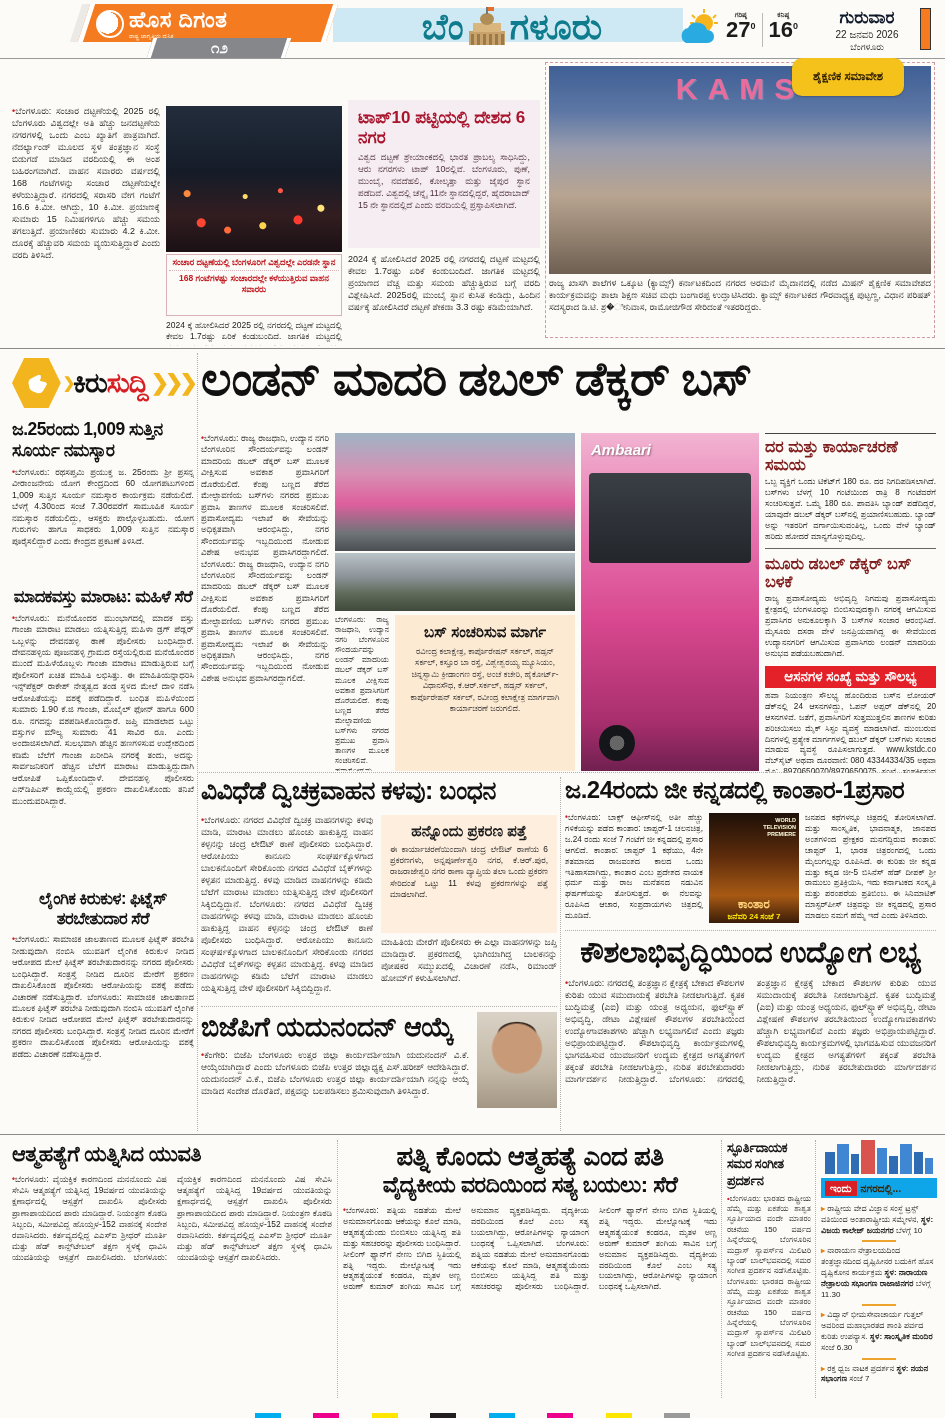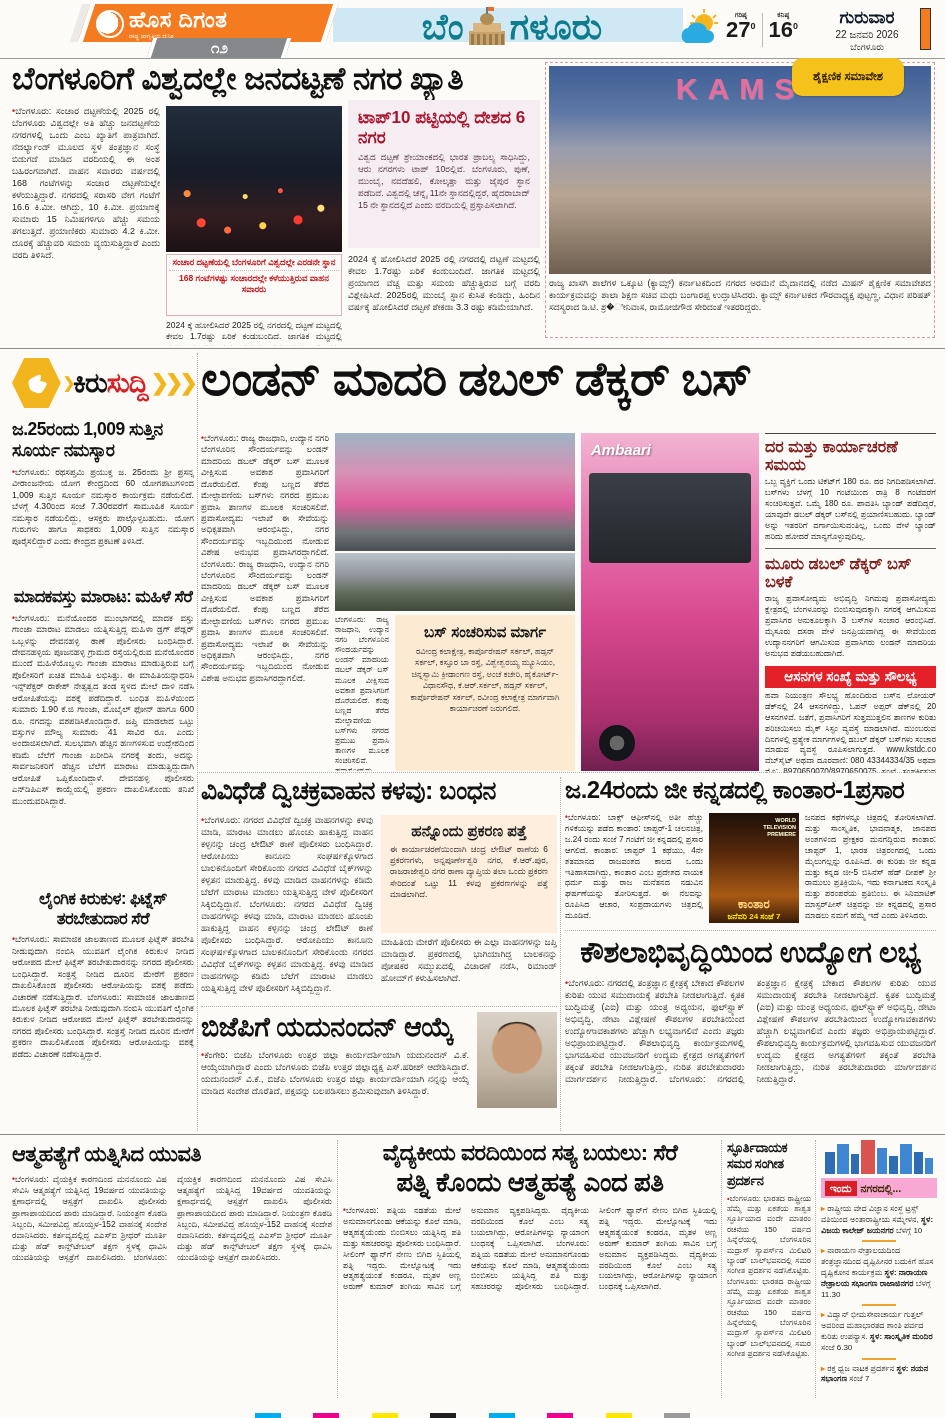--- a/index.html
+++ b/index.html
@@ -106,21 +106,20 @@
     <div class="abs" style="left:812px;top:8px;width:110px;height:44px;text-align:center;">
       <div style="color:#0f172a;font-weight:bold;font-size:17px;">ಗುರುವಾರ</div>
       <div style="font-size:10px;color:#222;margin-top:1px;">22 ಜನವರಿ 2026</div>
       <div style="font-size:9px;color:#222;margin-top:1px;">ಬೆಂಗಳೂರು</div>
     </div>
     <div class="abs" style="left:920px;top:8px;width:9px;height:40px;background:#f47b20;border:1px solid #333;"></div>
   </div>
   <div class="abs rule-h" style="left:0;top:58px;width:945px;"></div>
 
   <div class="abs" style="left:12px;top:62px;width:528px;height:285px;">
-    <div class="hl" style="font-size:31px;line-height:1.1;">ಬೆಂಗಳೂರಿಗೆ ವಿಶ್ವದಲ್ಲೇ ಜನದಟ್ಟಣೆ ನಗರ ಖ್ಯಾತಿ</div>
     <div class="abs body-txt lede" style="left:0;top:44px;width:148px;height:240px;">ಬೆಂಗಳೂರು: ಸಂಚಾರ ದಟ್ಟಣೆಯಲ್ಲಿ 2025 ರಲ್ಲಿ ಬೆಂಗಳೂರು ವಿಶ್ವದಲ್ಲೇ ಅತಿ ಹೆಚ್ಚು ಜನದಟ್ಟಣೆಯ ನಗರಗಳಲ್ಲಿ ಒಂದು ಎಂಬ ಖ್ಯಾತಿಗೆ ಪಾತ್ರವಾಗಿದೆ. ನೆದರ್ಲ್ಯಾಂಡ್ ಮೂಲದ ಸ್ಥಳ ತಂತ್ರಜ್ಞಾನ ಸಂಸ್ಥೆ ಬಿಡುಗಡೆ ಮಾಡಿದ ವರದಿಯಲ್ಲಿ ಈ ಅಂಶ ಬಹಿರಂಗವಾಗಿದೆ. ವಾಹನ ಸವಾರರು ವರ್ಷದಲ್ಲಿ 168 ಗಂಟೆಗಳನ್ನು ಸಂಚಾರ ದಟ್ಟಣೆಯಲ್ಲೇ ಕಳೆಯುತ್ತಿದ್ದಾರೆ. ನಗರದಲ್ಲಿ ಸರಾಸರಿ ವೇಗ ಗಂಟೆಗೆ 16.6 ಕಿ.ಮೀ. ಆಗಿದ್ದು, 10 ಕಿ.ಮೀ. ಪ್ರಯಾಣಕ್ಕೆ ಸುಮಾರು 15 ನಿಮಿಷಗಳಿಗೂ ಹೆಚ್ಚು ಸಮಯ ತಗಲುತ್ತಿದೆ. ಪ್ರಯಾಣಿಕರು ಸುಮಾರು 4.2 ಕಿ.ಮೀ. ದೂರಕ್ಕೆ ಹೆಚ್ಚುವರಿ ಸಮಯ ವ್ಯಯಿಸುತ್ತಿದ್ದಾರೆ ಎಂದು ವರದಿ ತಿಳಿಸಿದೆ. </div>
     <div class="abs photo ph-traffic" style="left:154px;top:44px;width:176px;height:146px;"></div>
     <div class="abs" style="left:154px;top:192px;width:176px;height:62px;border:1px solid #d9b0b5;padding:2px;box-sizing:border-box;">
       <div class="red-cap">ಸಂಚಾರ ದಟ್ಟಣೆಯಲ್ಲಿ ಬೆಂಗಳೂರಿಗೆ ವಿಶ್ವದಲ್ಲೇ ಎರಡನೇ ಸ್ಥಾನ</div>
       <div style="border-top:1px dotted #d9b0b5;margin:2px 0;"></div>
       <div class="red-cap">168 ಗಂಟೆಗಳಷ್ಟು ಸಂಚಾರದಲ್ಲೇ ಕಳೆಯುತ್ತಿರುವ ವಾಹನ ಸವಾರರು</div>
     </div>
     <div class="abs body-txt" style="left:154px;top:258px;width:176px;height:26px;font-size:8.5px;">2024 ಕ್ಕೆ ಹೋಲಿಸಿದರೆ 2025 ರಲ್ಲಿ ನಗರದಲ್ಲಿ ದಟ್ಟಣೆ ಮಟ್ಟದಲ್ಲಿ ಕೇವಲ 1.7ರಷ್ಟು ಏರಿಕೆ ಕಂಡುಬಂದಿದೆ. ಜಾಗತಿಕ ಮಟ್ಟದಲ್ಲಿ ಪ್ರಯಾಣದ ವೆಚ್ಚ ಮತ್ತು ಸಮಯ ಹೆಚ್ಚುತ್ತಿರುವ ಬಗ್ಗೆ ವರದಿ ವಿಶ್ಲೇಷಿಸಿದೆ. 2025ರಲ್ಲಿ ಮುಂಬೈ ಸ್ಥಾನ ಕುಸಿತ ಕಂಡಿದ್ದು, ಹಿಂದಿನ ವರ್ಷಕ್ಕೆ ಹೋಲಿಸಿದರೆ ದಟ್ಟಣೆ ಶೇಕಡಾ 3.3 ರಷ್ಟು ಕಡಿಮೆಯಾಗಿದೆ. </div>
     <div class="abs sidebox" style="left:336px;top:38px;width:192px;height:148px;padding:8px 10px;box-sizing:border-box;">
       <div style="color:#a8142c;font-weight:bold;font-size:17px;line-height:1.15;">ಟಾಪ್‌10 ಪಟ್ಟಿಯಲ್ಲಿ ದೇಶದ 6 ನಗರ</div>
@@ -233,22 +232,22 @@
 
   <div class="abs rule-h" style="left:0;top:1134px;width:945px;border-color:#8a8a8a;"></div>
 
   <div class="abs" style="left:12px;top:1140px;width:320px;height:258px;">
     <div class="hl" style="font-size:21px;margin-top:2px;">ಆತ್ಮಹತ್ಯೆಗೆ ಯತ್ನಿಸಿದ ಯುವತಿ</div>
     <div class="body-txt lede" style="margin-top:8px;height:188px;column-count:2;column-gap:10px;font-size:8.4px;">ಬೆಂಗಳೂರು: ವೈಯಕ್ತಿಕ ಕಾರಣದಿಂದ ಮನನೊಂದು ವಿಷ ಸೇವಿಸಿ ಆತ್ಮಹತ್ಯೆಗೆ ಯತ್ನಿಸಿದ್ದ 19ವರ್ಷದ ಯುವತಿಯನ್ನು ಕ್ಷಣಾರ್ಧದಲ್ಲಿ ಆಸ್ಪತ್ರೆಗೆ ದಾಖಲಿಸಿ ಪೊಲೀಸರು ಪ್ರಾಣಾಪಾಯದಿಂದ ಪಾರು ಮಾಡಿದ್ದಾರೆ. ನಿಯಂತ್ರಣ ಕೊಠಡಿ ಸಿಬ್ಬಂದಿ, ಸಮೀಪವಿದ್ದ ಹೊಯ್ಸಳ-152 ವಾಹನಕ್ಕೆ ಸಂದೇಶ ರವಾನಿಸಿದರು. ಕರ್ತವ್ಯದಲ್ಲಿದ್ದ ಎಎಸ್‌ಐ ಶ್ರೀಧರ್ ಮೂರ್ತಿ ಮತ್ತು ಹೆಡ್ ಕಾನ್ಸ್‌ಟೇಬಲ್ ತಕ್ಷಣ ಸ್ಥಳಕ್ಕೆ ಧಾವಿಸಿ ಯುವತಿಯನ್ನು ಆಸ್ಪತ್ರೆಗೆ ದಾಖಲಿಸಿದರು. ಬೆಂಗಳೂರು: ವೈಯಕ್ತಿಕ ಕಾರಣದಿಂದ ಮನನೊಂದು ವಿಷ ಸೇವಿಸಿ ಆತ್ಮಹತ್ಯೆಗೆ ಯತ್ನಿಸಿದ್ದ 19ವರ್ಷದ ಯುವತಿಯನ್ನು ಕ್ಷಣಾರ್ಧದಲ್ಲಿ ಆಸ್ಪತ್ರೆಗೆ ದಾಖಲಿಸಿ ಪೊಲೀಸರು ಪ್ರಾಣಾಪಾಯದಿಂದ ಪಾರು ಮಾಡಿದ್ದಾರೆ. ನಿಯಂತ್ರಣ ಕೊಠಡಿ ಸಿಬ್ಬಂದಿ, ಸಮೀಪವಿದ್ದ ಹೊಯ್ಸಳ-152 ವಾಹನಕ್ಕೆ ಸಂದೇಶ ರವಾನಿಸಿದರು. ಕರ್ತವ್ಯದಲ್ಲಿದ್ದ ಎಎಸ್‌ಐ ಶ್ರೀಧರ್ ಮೂರ್ತಿ ಮತ್ತು ಹೆಡ್ ಕಾನ್ಸ್‌ಟೇಬಲ್ ತಕ್ಷಣ ಸ್ಥಳಕ್ಕೆ ಧಾವಿಸಿ ಯುವತಿಯನ್ನು ಆಸ್ಪತ್ರೆಗೆ ದಾಖಲಿಸಿದರು. </div>
   </div>
   <div class="abs rule-dot-v" style="left:337px;top:1140px;height:258px;"></div>
 
   <div class="abs" style="left:343px;top:1140px;width:374px;height:258px;">
+    <div class="hl" style="font-size:26px;text-align:center;margin-top:1px;">ಪತ್ನಿ ಕೊಂದು ಆತ್ಮಹತ್ಯೆ ಎಂದ ಪತಿ</div>
     <div class="hl" style="font-size:22px;text-align:center;">ವೈದ್ಯಕೀಯ ವರದಿಯಿಂದ ಸತ್ಯ ಬಯಲು: ಸೆರೆ</div>
-    <div class="hl" style="font-size:26px;text-align:center;margin-top:1px;">ಪತ್ನಿ ಕೊಂದು ಆತ್ಮಹತ್ಯೆ ಎಂದ ಪತಿ</div>
     <div class="body-txt lede" style="margin-top:8px;height:182px;column-count:3;column-gap:10px;font-size:8.2px;">ಬೆಂಗಳೂರು: ಪತ್ನಿಯ ನಡತೆಯ ಮೇಲೆ ಅನುಮಾನಗೊಂಡು ಆಕೆಯನ್ನು ಕೊಲೆ ಮಾಡಿ, ಆತ್ಮಹತ್ಯೆಯೆಂದು ಬಿಂಬಿಸಲು ಯತ್ನಿಸಿದ್ದ ಪತಿ ಮತ್ತು ಸಹಚರರನ್ನು ಪೊಲೀಸರು ಬಂಧಿಸಿದ್ದಾರೆ. ಸೀಲಿಂಗ್ ಫ್ಯಾನ್‌ಗೆ ನೇಣು ಬಿಗಿದ ಸ್ಥಿತಿಯಲ್ಲಿ ಪತ್ನಿ ಇದ್ದರು. ಮೇಲ್ನೋಟಕ್ಕೆ ಇದು ಆತ್ಮಹತ್ಯೆಯಂತೆ ಕಂಡರೂ, ಮೃತಳ ಅಣ್ಣ ಅರುಣ್ ಕುಮಾರ್ ತಂಗಿಯ ಸಾವಿನ ಬಗ್ಗೆ ಅನುಮಾನ ವ್ಯಕ್ತಪಡಿಸಿದ್ದರು. ವೈದ್ಯಕೀಯ ವರದಿಯಿಂದ ಕೊಲೆ ಎಂಬ ಸತ್ಯ ಬಯಲಾಗಿದ್ದು, ಆರೋಪಿಗಳನ್ನು ನ್ಯಾಯಾಂಗ ಬಂಧನಕ್ಕೆ ಒಪ್ಪಿಸಲಾಗಿದೆ. ಬೆಂಗಳೂರು: ಪತ್ನಿಯ ನಡತೆಯ ಮೇಲೆ ಅನುಮಾನಗೊಂಡು ಆಕೆಯನ್ನು ಕೊಲೆ ಮಾಡಿ, ಆತ್ಮಹತ್ಯೆಯೆಂದು ಬಿಂಬಿಸಲು ಯತ್ನಿಸಿದ್ದ ಪತಿ ಮತ್ತು ಸಹಚರರನ್ನು ಪೊಲೀಸರು ಬಂಧಿಸಿದ್ದಾರೆ. ಸೀಲಿಂಗ್ ಫ್ಯಾನ್‌ಗೆ ನೇಣು ಬಿಗಿದ ಸ್ಥಿತಿಯಲ್ಲಿ ಪತ್ನಿ ಇದ್ದರು. ಮೇಲ್ನೋಟಕ್ಕೆ ಇದು ಆತ್ಮಹತ್ಯೆಯಂತೆ ಕಂಡರೂ, ಮೃತಳ ಅಣ್ಣ ಅರುಣ್ ಕುಮಾರ್ ತಂಗಿಯ ಸಾವಿನ ಬಗ್ಗೆ ಅನುಮಾನ ವ್ಯಕ್ತಪಡಿಸಿದ್ದರು. ವೈದ್ಯಕೀಯ ವರದಿಯಿಂದ ಕೊಲೆ ಎಂಬ ಸತ್ಯ ಬಯಲಾಗಿದ್ದು, ಆರೋಪಿಗಳನ್ನು ನ್ಯಾಯಾಂಗ ಬಂಧನಕ್ಕೆ ಒಪ್ಪಿಸಲಾಗಿದೆ. </div>
   </div>
   <div class="abs rule-dot-v" style="left:721px;top:1140px;height:258px;"></div>
 
   <div class="abs" style="left:727px;top:1140px;width:84px;height:258px;">
     <div class="hl" style="font-size:13px;line-height:1.25;">ಸ್ಫೂರ್ತಿದಾಯಕ ಸಮರ ಸಂಗೀತ ಪ್ರದರ್ಶನ</div>
     <div class="body-txt lede" style="margin-top:5px;height:196px;font-size:7.8px;">ಬೆಂಗಳೂರು: ಭಾರತದ ರಾಷ್ಟ್ರೀಯ ಹೆಮ್ಮೆ ಮತ್ತು ಏಕತೆಯ ಶಾಶ್ವತ ಸ್ಫೂರ್ತಿಯಾದ ವಂದೇ ಮಾತರಂ ರಚನೆಯ 150 ವರ್ಷದ ಹಿನ್ನೆಲೆಯಲ್ಲಿ ಬೆಂಗಳೂರಿನ ಮದ್ರಾಸ್ ಸ್ಯಾಪರ್ಸ್‌ನ ಮಿಲಿಟರಿ ಬ್ಯಾಂಡ್ ಬಾಲ್‌ಭವನದಲ್ಲಿ ಸಮರ ಸಂಗೀತ ಪ್ರದರ್ಶನ ನಡೆಸಿಕೊಟ್ಟಿತು. ಬೆಂಗಳೂರು: ಭಾರತದ ರಾಷ್ಟ್ರೀಯ ಹೆಮ್ಮೆ ಮತ್ತು ಏಕತೆಯ ಶಾಶ್ವತ ಸ್ಫೂರ್ತಿಯಾದ ವಂದೇ ಮಾತರಂ ರಚನೆಯ 150 ವರ್ಷದ ಹಿನ್ನೆಲೆಯಲ್ಲಿ ಬೆಂಗಳೂರಿನ ಮದ್ರಾಸ್ ಸ್ಯಾಪರ್ಸ್‌ನ ಮಿಲಿಟರಿ ಬ್ಯಾಂಡ್ ಬಾಲ್‌ಭವನದಲ್ಲಿ ಸಮರ ಸಂಗೀತ ಪ್ರದರ್ಶನ ನಡೆಸಿಕೊಟ್ಟಿತು. </div>
   </div>
   <div class="abs rule-dot-v" style="left:815px;top:1140px;height:258px;"></div>
 
@@ -257,21 +256,21 @@
       <rect x="4" y="16" width="10" height="22" fill="#2e6db4"></rect>
         <rect x="16" y="8" width="12" height="30" fill="#3f87d2"></rect>
       <rect x="30" y="18" width="8" height="20" fill="#2e6db4"></rect>
         <rect x="40" y="4" width="14" height="34" fill="#d9534f"></rect>
       <rect x="56" y="12" width="10" height="26" fill="#3f87d2"></rect>
         <rect x="68" y="20" width="9" height="18" fill="#2e6db4"></rect>
       <rect x="79" y="8" width="12" height="30" fill="#3f87d2"></rect>
         <rect x="93" y="16" width="9" height="22" fill="#2e6db4"></rect>
       <rect x="104" y="22" width="8" height="16" fill="#3f87d2"></rect>
     </svg>
-    <div style="background:#f9a8d4;height:20px;display:flex;align-items:center;padding:0 4px;">
+    <div style="background:#0ea5e9;height:20px;display:flex;align-items:center;padding:0 4px;">
       <b style="background:#d71f25;color:#fff;font-size:10.5px;padding:1px 5px;">ಇಂದು</b>
       <b style="font-size:10.5px;color:#3a2500;margin-left:4px;">ನಗರದಲ್ಲಿ...</b>
     </div>
     <div style="margin-top:6px;">
       <div class="tc-item"><span class="tc-bullet">▸ </span><span>ರಾಷ್ಟ್ರೀಯ ವೇದ ವಿಜ್ಞಾನ ಸಂಸ್ಥೆ ಟ್ರಸ್ಟ್ ವತಿಯಿಂದ ಅಂತಾರಾಷ್ಟ್ರೀಯ ಸಮ್ಮೇಳನ,</span> <b>ಸ್ಥಳ: ವಿಜಯ ಕಾಲೇಜ್ ಜಯನಗರ</b> <span>ಬೆಳಗ್ಗೆ 10</span></div>
       <div class="tc-sep"></div>
       <div class="tc-item"><span class="tc-bullet">▸ </span><span>ನಾರಾಯಣ ನೇತ್ರಾಲಯದಿಂದ ತಂತ್ರಜ್ಞಾನದಿಂದ ದೃಷ್ಟಿಹೀನರ ಬದುಕಿಗೆ ಹೊಸ ದೃಷ್ಟಿಕೋನ ಕಾರ್ಯಕ್ರಮ</span> <b>ಸ್ಥಳ: ನಾರಾಯಣ ನೇತ್ರಾಲಯ ಸಭಾಂಗಣ ರಾಜಾಜಿನಗರ</b> <span>ಬೆಳಗ್ಗೆ 11.30</span></div>
       <div class="tc-sep"></div>
       <div class="tc-item"><span class="tc-bullet">▸ </span><span>ವಿದ್ವಾನ್ ಭೀಮಸೇನಾಚಾರ್ಯ ಗುತ್ತಲ್ ಅವರಿಂದ ಮಹಾಭಾರತದ ಶಾಂತಿ ಪರ್ವದ ಕುರಿತು ಉಪನ್ಯಾಸ.</span> <b>ಸ್ಥಳ: ಸಾಂಸ್ಕೃತಿಕ ಮಂದಿರ</b> <span>ಸಂಜೆ 6.30</span></div>
       <div class="tc-sep"></div>

